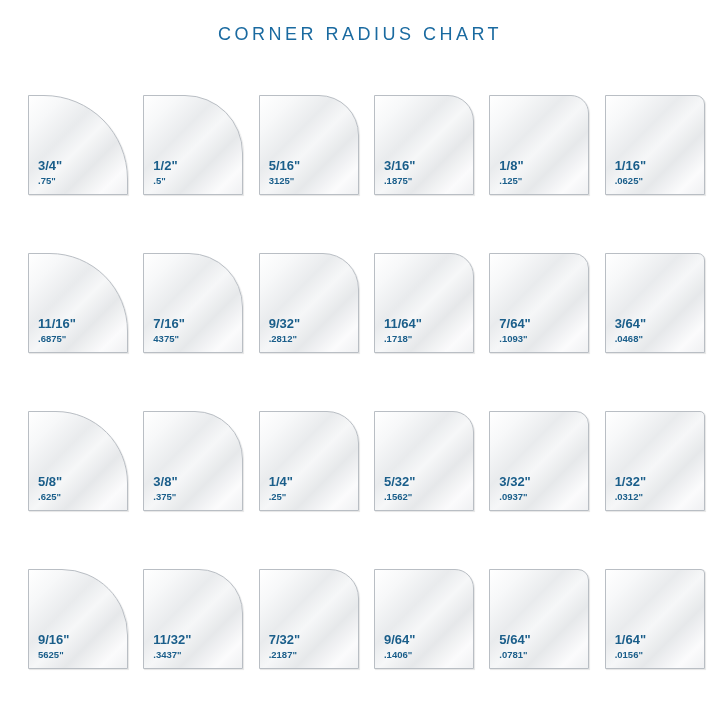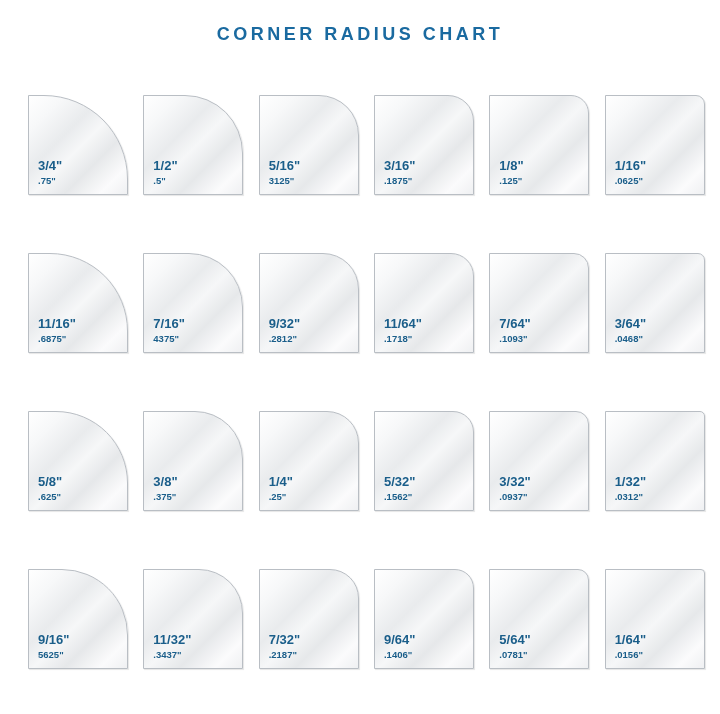--- a/index.html
+++ b/index.html
@@ -36,21 +36,21 @@
   }
   .rule.top { top: 22px; }
   .rule.bottom { top: 44px; }
   .title {
     position: absolute;
     top: 20px;
     left: 0;
     width: 720px;
     text-align: center;
     font-size: 18px;
-    font-weight: bold;
+    font-weight: normal;
     letter-spacing: 3.5px;
     color: #1a6aa0;
     background: #ffffff;
     padding: 4px 0 6px 0;
     box-sizing: border-box;
     z-index: 2;
   }
   .title-inner {
     display: inline-block;
     background: #ffffff;

